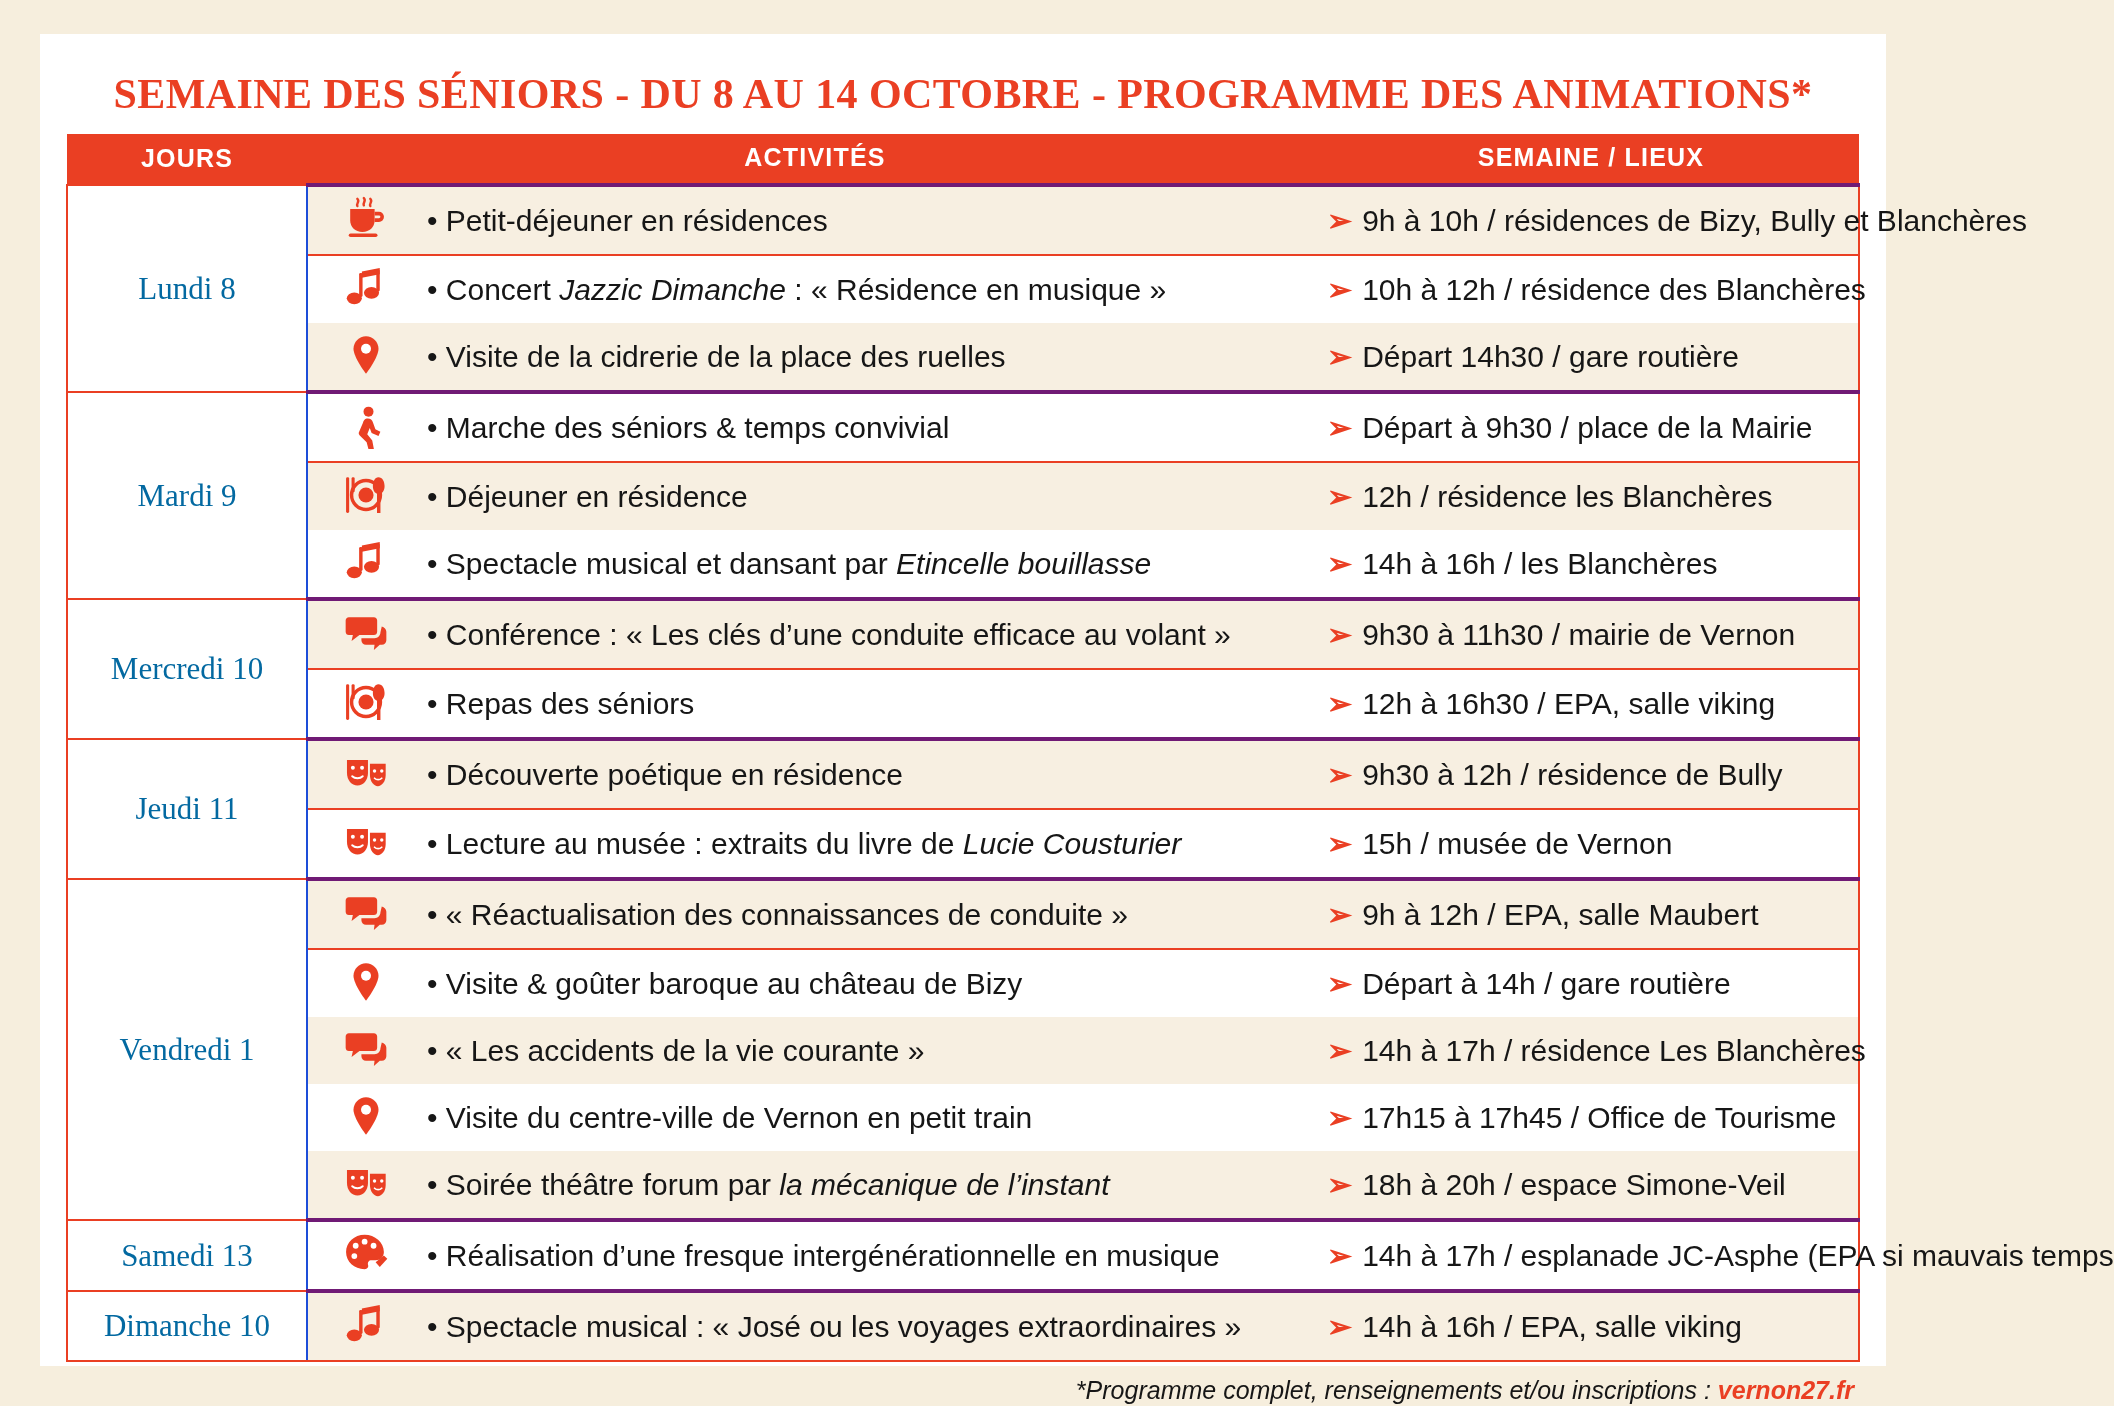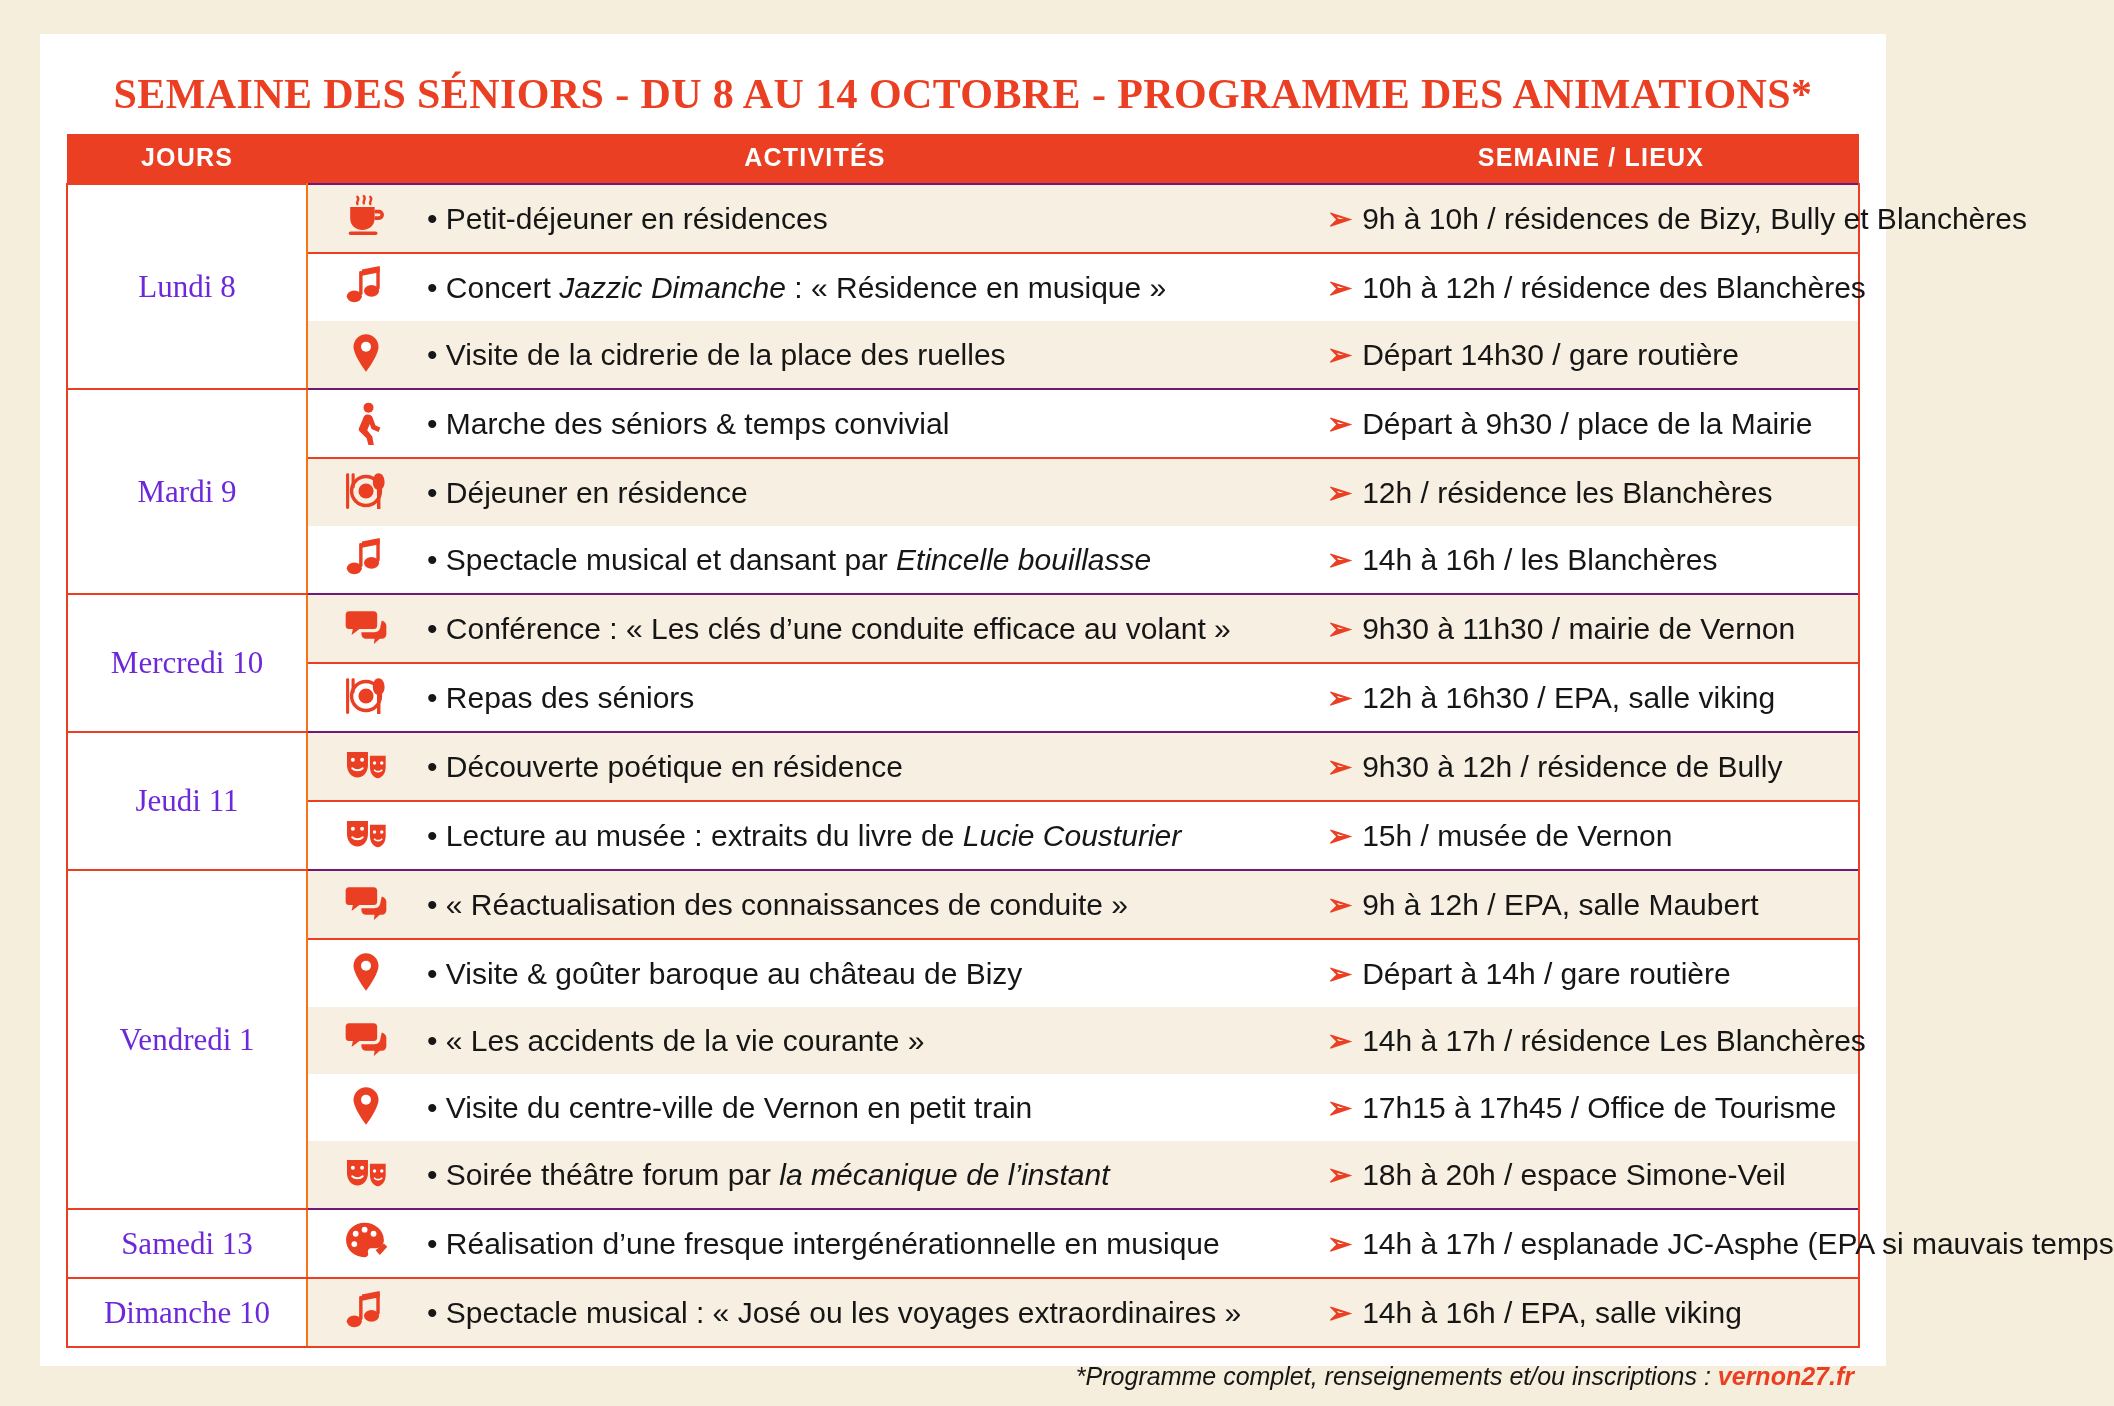--- a/index.html
+++ b/index.html
@@ -60,38 +60,38 @@
     letter-spacing: 1.2px;
     padding: 9px 0 11px 0;
     text-align: center;
     border: none;
   }
   thead th.h-day { width: 240px; }
   thead th.h-act { }
   thead th.h-time { }
 
   tbody td {
-    border-top: 2px solid #701a75;
+    border-top: 4px solid #701a75;
     border-bottom: 2px solid #ea3f23;
     padding: 0;
     vertical-align: middle;
   }
   tbody tr.inner td.act-cell,
   tbody tr.inner td.icon-cell,
   tbody tr.inner td.time-cell {
     border-top: none;
     border-bottom: none;
   }
   td.day-cell {
     text-align: center;
     font-family: "Liberation Serif", serif;
     font-size: 31px;
-    color: #6d28d9;
+    color: #0369a1;
     background: #ffffff;
-    border-right: 2px solid #f97316;
+    border-right: 2px solid #1d4ed8;
     border-left: 2px solid #ea3f23;
   }
   .daygroup {
     border-top: 2px solid #ea3f23;
     border-bottom: 2px solid #ea3f23;
   }
   td.icon-cell {
     text-align: center;
     vertical-align: middle;
     height: 67px;

